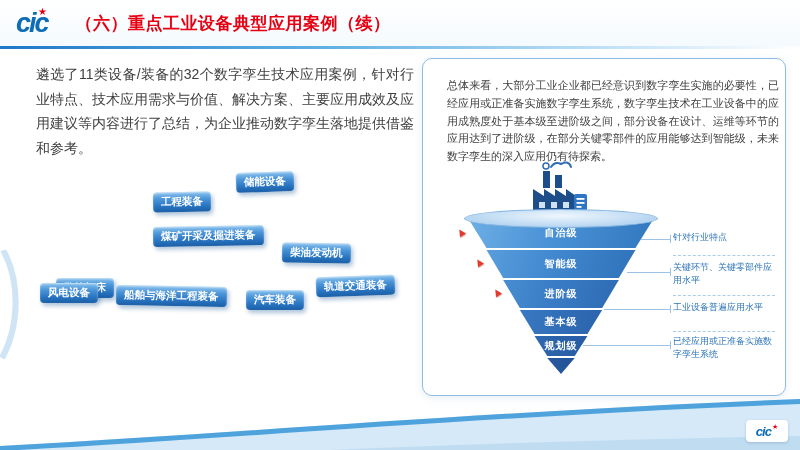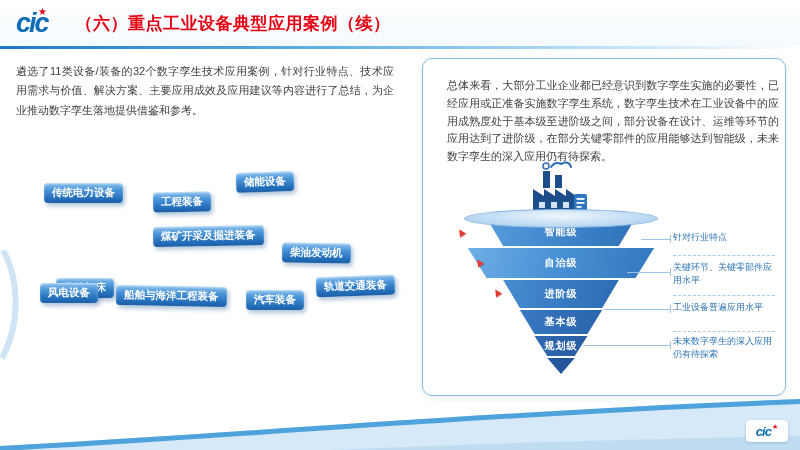--- a/index.html
+++ b/index.html
@@ -11,21 +11,21 @@
           padding-left:16px;background:linear-gradient(180deg,#ffffff 0%,#f4fafe 100%);}
   .logo{position:relative;font-style:italic;font-weight:900;font-size:27px;color:#0C6CB5;
         letter-spacing:-2px;line-height:1;padding-right:12px;}
   .logo-star{position:absolute;top:-3px;left:22px;font-size:10px;color:#E60012;
              font-style:normal;letter-spacing:0;}
   .title{margin:0 0 0 16px;font-size:17px;font-weight:bold;color:#E60012;letter-spacing:.5px;}
   .header-divider{position:absolute;top:46px;left:0;width:100%;height:3px;
         background:linear-gradient(90deg,#1E78C8 0%,#5FAFE2 40%,#CBE6F8 80%,#ffffff 100%);}
 
   
-  .intro{position:absolute;left:16px;top:62px;width:378px;margin:0;font-size:11px;
+  .intro{position:absolute;left:36px;top:62px;width:378px;margin:0;font-size:14px;
          line-height:1.75;color:#404040;text-align:justify;}
   .tags{position:absolute;left:30px;top:170px;width:382px;height:152px;}
   .tag{position:absolute;padding:3px 8px;border-radius:4px;color:#fff;font-size:10.5px;
        font-weight:bold;white-space:nowrap;cursor:pointer;
        background:linear-gradient(180deg,#8cc3ee 0%,#4a94d8 35%,#2671bd 75%,#1b5ea6 100%);
        box-shadow:2px 3px 4px rgba(30,90,150,.35), inset 0 1px 2px rgba(255,255,255,.55);}
 
   
   .panel{position:absolute;left:422px;top:58px;width:362px;height:336px;border:1.5px solid #8FBCE4;
          border-radius:10px;background:#fff;box-shadow:0 2px 8px rgba(120,160,205,.18);}
@@ -80,21 +80,20 @@
       <span>cic</span>
       <span class="logo-star">★</span>
     </div>
     <h1 class="title">（六）重点工业设备典型应用案例（续）</h1>
   </div>
   <div class="header-divider"></div>
 
   <p class="intro">遴选了11类设备/装备的32个数字孪生技术应用案例，针对行业特点、技术应用需求与价值、解决方案、主要应用成效及应用建议等内容进行了总结，为企业推动数字孪生落地提供借鉴和参考。</p>
 
   <div class="tags">
-    <div class="tag" style="left:14px;top:13px;">传统电力设备</div>
     <div class="tag" style="left:123px;top:22px;transform:rotate(-1deg);">工程装备</div>
     <div class="tag" style="left:206px;top:2px;transform:rotate(-2deg);">储能设备</div>
     <div class="tag" style="left:26px;top:63px;margin-top:45px;">数控机床</div>
     <div class="tag" style="left:123px;top:56px;transform:rotate(-1deg);">煤矿开采及掘进装备</div>
     <div class="tag" style="left:252px;top:73px;transform:rotate(1deg);">柴油发动机</div>
     <div class="tag" style="left:10px;top:113px;">风电设备</div>
     <div class="tag" style="left:86px;top:116px;transform:rotate(1deg);">船舶与海洋工程装备</div>
     <div class="tag" style="left:216px;top:120px;">汽车装备</div>
     <div class="tag" style="left:286px;top:106px;transform:rotate(-2deg);">轨道交通装备</div>
   </div>
@@ -114,22 +113,22 @@
         <rect x="30" y="43" width="6" height="6" fill="#cfe3f5"></rect>
         <rect x="42" y="43" width="6" height="6" fill="#cfe3f5"></rect>
         <rect x="53" y="35" width="13" height="17" rx="2" fill="#2e75c3"></rect>
         <rect x="55.5" y="39" width="8" height="1.8" fill="#fff"></rect>
         <rect x="55.5" y="43" width="8" height="1.8" fill="#fff"></rect>
         <rect x="55.5" y="47" width="5" height="1.8" fill="#fff"></rect>
       </svg>
 
       <div class="funnel">
         <div class="bands">
+          <div class="band b1">自治级</div>
           <div class="band b2">智能级</div>
-          <div class="band b1">自治级</div>
           <div class="band b3">进阶级</div>
           <div class="band b4">基本级</div>
           <div class="band b5">规划级</div>
           <div class="band btip"></div>
         </div>
         <div class="funnel-ellipse"></div>
       </div>
 
       <span class="arrow" style="left:18px;top:66px;">▲</span>
       <span class="arrow" style="left:36px;top:96px;">▲</span>
@@ -144,21 +143,21 @@
       <div class="tick" style="left:233px;top:146px;"></div>
       <div class="tick" style="left:233px;top:182px;"></div>
 
       <div class="dashed-sep" style="top:96px;"></div>
       <div class="dashed-sep" style="top:136px;"></div>
       <div class="dashed-sep" style="top:172px;"></div>
 
       <div class="annotation" style="top:72px;">针对行业特点</div>
       <div class="annotation" style="top:102px;">关键环节、关键零部件应用水平</div>
       <div class="annotation" style="top:142px;">工业设备普遍应用水平</div>
-      <div class="annotation" style="top:176px;">未来数字孪生的深入应用仍有待探索</div>
+      <div class="annotation" style="top:176px;">已经应用或正准备实施数字孪生系统</div>
     </div>
   </div>
 
   <svg class="left-arc" width="24" height="110" viewBox="0 0 24 110">
     <path d="M3 0 C20 30 20 75 2 108" stroke="#C3DDF3" stroke-width="6" fill="none" opacity="0.8"></path>
   </svg>
 
   <svg class="footer-wave" width="800" height="56" viewBox="0 0 800 56" preserveAspectRatio="none">
     <path d="M0,52 C230,40 470,18 800,5 L800,56 L0,56 Z" fill="#D6E9F8"></path>
     <path d="M0,52 C230,40 470,18 800,5 L800,10 C470,23 230,45 0,57 Z" fill="#4FA3DC"></path>

